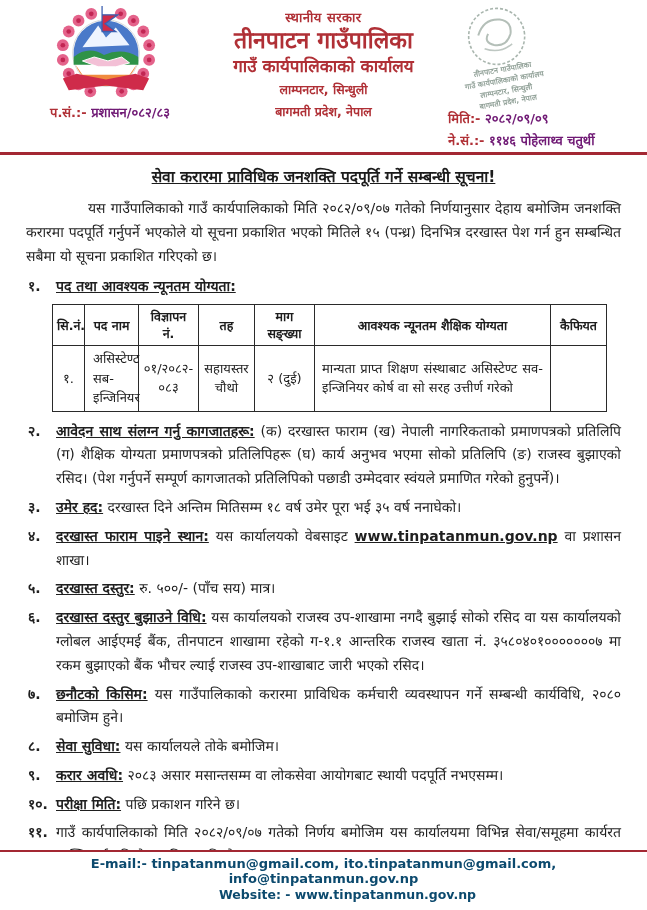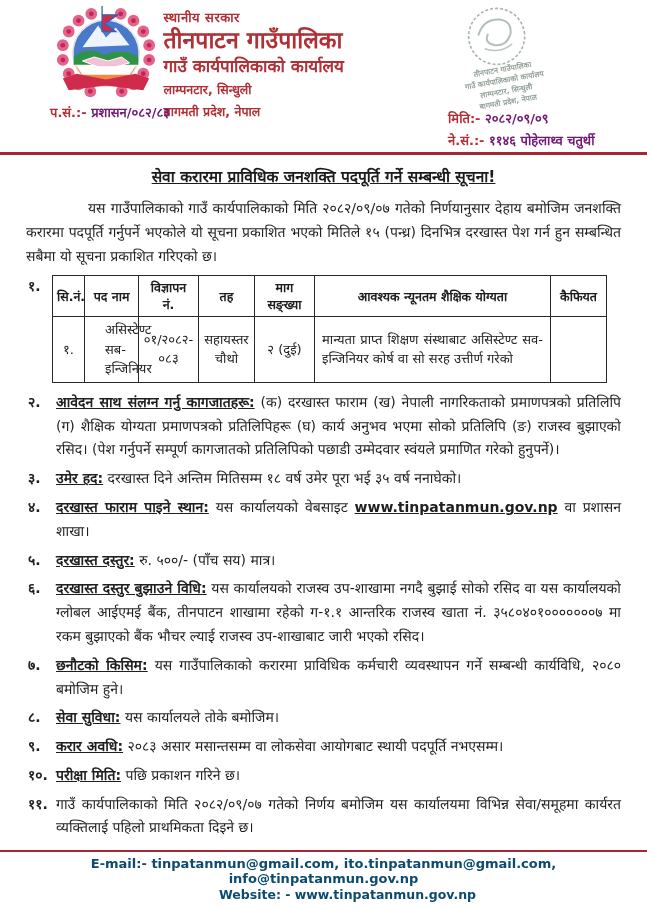--- a/index.html
+++ b/index.html
@@ -6,21 +6,21 @@
   html,body { background:#e8e8e8; }
   body { font-family:"DejaVu Sans","Liberation Sans",sans-serif; }
   .page {
     position:relative; width:647px; height:910px; margin:0 auto;
     background:#ffffff; color:#222; overflow:hidden;
   }
   
   .hdr { position:relative; height:152px; }
   .emblem { position:absolute; left:46px; top:6px; width:120px; height:102px; }
   .hdr-center { position:absolute; left:50%; top:8px; transform:translateX(-50%);
-    width:320px; text-align:left; color:#b03036; font-weight:bold; }
+    width:320px; text-align:center; color:#b03036; font-weight:bold; }
   .hc1 { font-size:13px; letter-spacing:.5px; }
   .hc2 { font-size:23px; line-height:1.25; }
   .hc3 { font-size:17px; line-height:1.3; }
   .hc4 { font-size:12.5px; margin-top:4px; }
   .hc5 { font-size:12.5px; margin-top:5px; }
   .stamp { position:absolute; right:66px; top:2px; width:160px; height:118px;
     transform:rotate(-10deg); opacity:.75; pointer-events:none; }
   .stamp svg { width:100%; height:100%; }
   .refs-left  { position:absolute; left:30px;  top:102px; font-size:13px; font-weight:bold; line-height:1.7; }
   .refs-right { position:absolute; left:428px; top:108px; font-size:13px; font-weight:bold; line-height:1.7; }
@@ -39,21 +39,21 @@
   .ih { font-weight:bold; text-decoration:underline; }
   .lnk { font-weight:bold; text-decoration:underline; }
   
   .tbl-wrap { margin:3px 0 8px 26px; }
   table { border-collapse:collapse; table-layout:fixed; width:554px; }
   th,td { border:1.6px solid #2a2a2a; font-size:12.5px; color:#1d1d1d;
     padding:3px 4px; vertical-align:middle; }
   th { font-weight:bold; text-align:center; height:26px; }
   td { height:60px; text-align:center; font-size:13px; line-height:1.5; }
   td.c1 { text-align:center; }
-  td.c2 { text-align:left; padding-left:20px; }
+  td.c2 { text-align:left; padding-left:8px; }
   td.c6 { text-align:justify; padding:3px 7px; }
   
   .sig { width:250px; margin:2px 34px 0 auto; text-align:center; position:relative; }
   .sig-scribble { display:block; margin:0 auto -6px auto; }
   
   .ftr { position:absolute; left:0; right:0; bottom:0; border-top:2px solid #a32833;
     text-align:center; color:#0c4a6e; padding:4px 0 8px 0; background:#fff; }
   .f1 { font-size:13px; font-weight:bold; }
   .f2 { font-size:12.5px; font-weight:bold; margin-top:1px;margin-left:48px; }
   .stamp-text { font-size:7.5px; font-weight:bold; fill:#6f8478; }
@@ -147,21 +147,21 @@
         <span class="rvalue">११४६ पोहेलाथ्व चतुर्थी</span></div>
     </div>
   </div>
 
   <div class="rule"></div>
 
   <div class="main">
     <div class="title">सेवा करारमा प्राविधिक जनशक्ति पदपूर्ति गर्ने सम्बन्धी सूचना!</div>
     <p class="intro">यस गाउँपालिकाको गाउँ कार्यपालिकाको मिति २०८२/०९/०७ गतेको निर्णयानुसार देहाय बमोजिम जनशक्ति करारमा पदपूर्ति गर्नुपर्ने भएकोले यो सूचना प्रकाशित भएको मितिले १५ (पन्ध्र) दिनभित्र दरखास्त पेश गर्न हुन सम्बन्धित सबैमा यो सूचना प्रकाशित गरिएको छ।</p>
     <div id="items">
-        <div class="item"><span class="num">१.</span></div>
+        <div class="item"><span class="num">१.</span><span class="ih">पद तथा आवश्यक न्यूनतम योग्यता:</span></div>
         <div class="tbl-wrap" id="qual-table-block">
     <table>
       <colgroup id="cols">
               <col style="width: 32px;">
               <col style="width: 54px;">
               <col style="width: 60px;">
               <col style="width: 56px;">
               <col style="width: 60px;">
               <col style="width: 236px;">
               <col style="width: 56px;">

